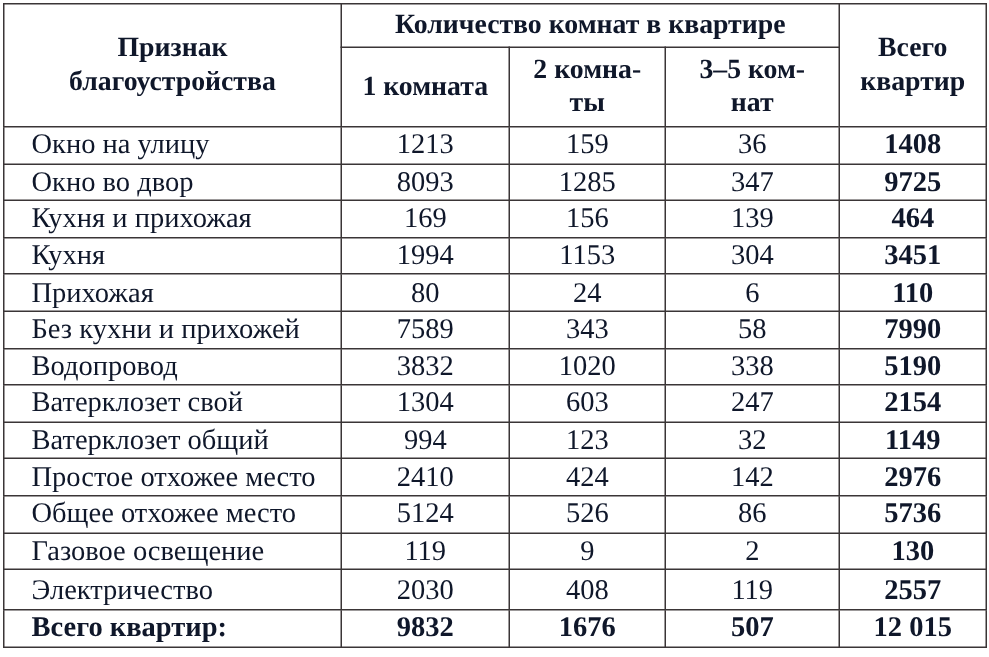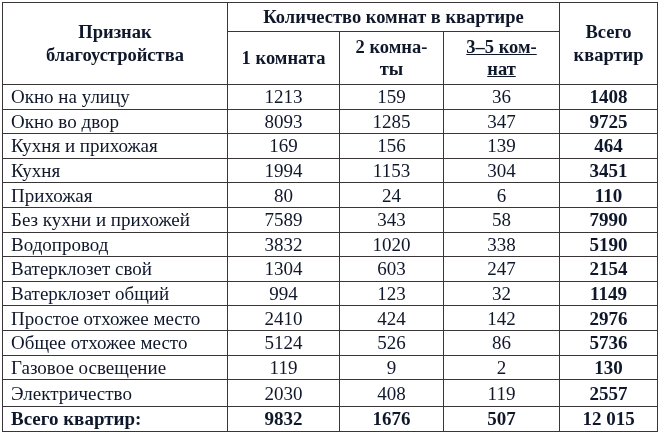--- a/index.html
+++ b/index.html
@@ -15,24 +15,24 @@
       border: 1.6px solid #3a3536;
       padding: 0;
       line-height: 1;
     }
     th { font-weight: bold; font-size: 18.5px; text-align: center; }
     .h-top th { height: 28px; }
     .h-sub th { height: 52px; line-height: 1.2; }
     .c0 { width: 224px; }
     .c1 { width: 111px; }
     .c2 { width: 103px; margin-top: 21px; }
-    .c3 { width: 115px; text-decoration: underline; }
+    .c3 { width: 115px; }
     .c4 { width: 97px; }
     tbody td { height: 23.6px; text-align: center; }
-    tbody td.label { text-align: left; padding-left: 8px; }
+    tbody td.label { text-align: left; padding-left: 18px; }
     tbody td.total { font-weight: bold; }
     tbody tr.tall td { height: 26px; }
     tbody tr.sum td { font-weight: bold; margin-left: 24px; }
     .headwrap { display: inline-block; line-height: 1.2; }
   </style>
 </head>
 <body>
 
 <div class="wrap">
   <table>

